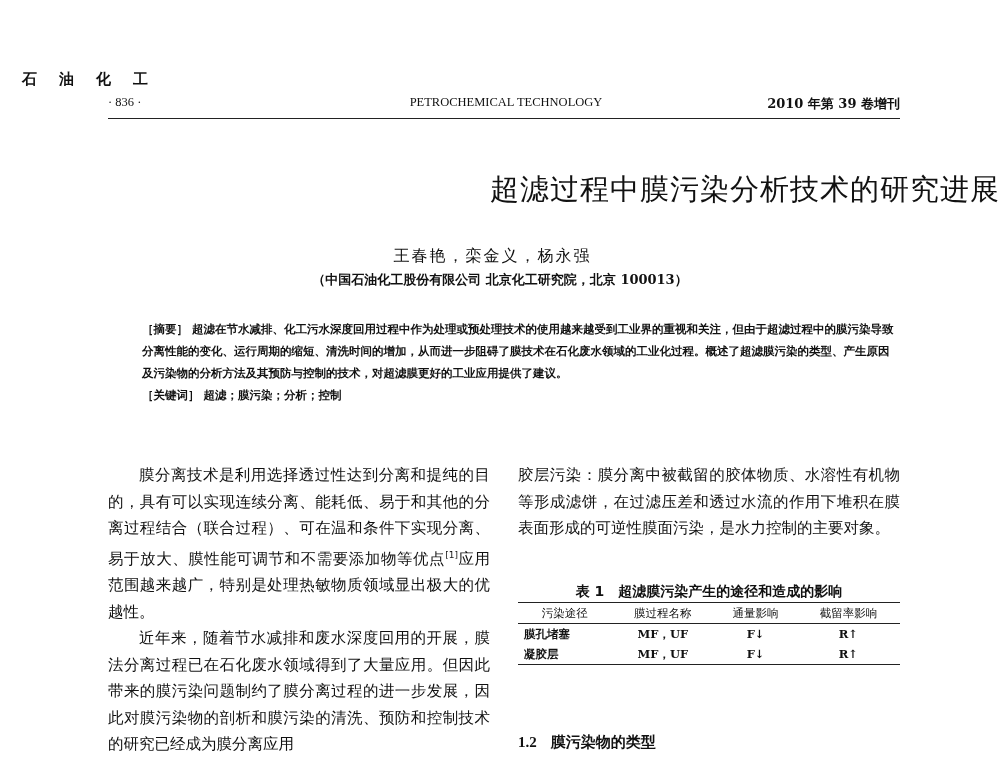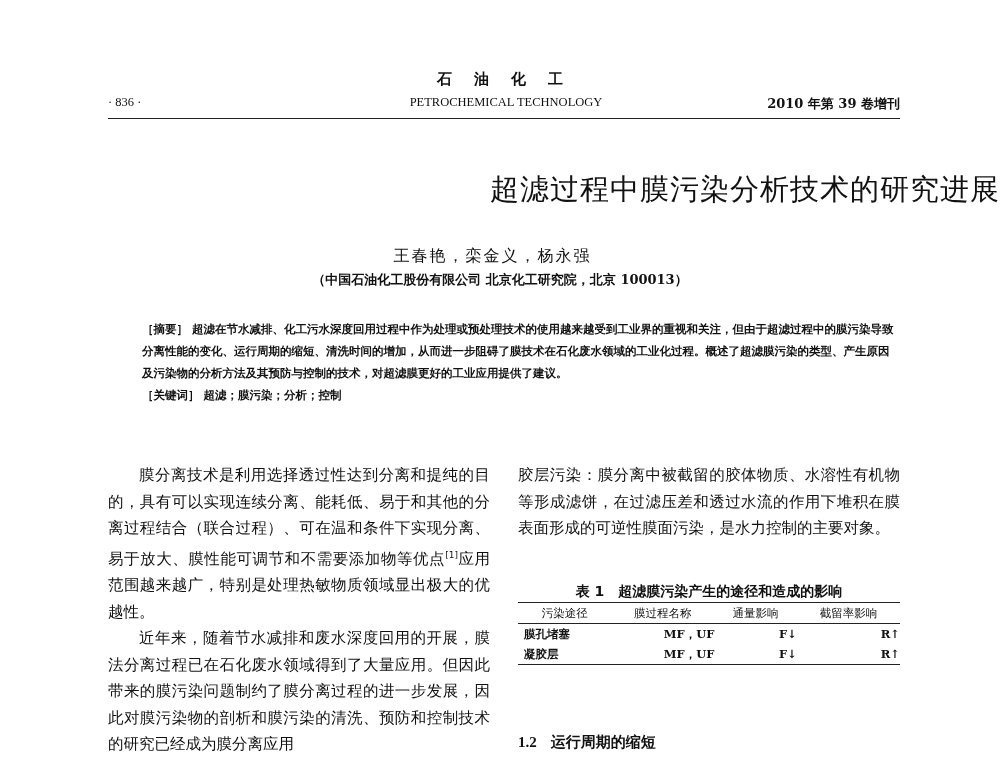--- a/index.html
+++ b/index.html
@@ -3,41 +3,41 @@
 <meta charset="utf-8">
 <style>
   html, body { margin: 0; padding: 0; }
   body {
     width: 1000px; height: 760px; overflow: hidden;
     background: #ffffff; color: #111;
     font-family: "DejaVu Serif", "Liberation Serif", serif;
     position: relative;
   }
   .abs { position: absolute; }
-  .hdr-cn { left: 0; width: 1000px; top: 70px; text-align: center; font-size: 15px; font-weight: bold; letter-spacing: 22px; padding-left: 22px; box-sizing: border-box; }
+  .hdr-cn { left: 0; width: 1000px; top: 70px; font-size: 15px; font-weight: bold; letter-spacing: 22px; padding-left: 22px; box-sizing: border-box; }
   .hdr-en { left: 6px; width: 1000px; top: 95px; text-align: center; font-size: 12.5px; font-family: "Liberation Serif", serif; }
   .hdr-page { left: 108px; top: 95px; font-size: 12.5px; font-family: "Liberation Serif", serif; }
   .hdr-issue { right: 100px; top: 95px; font-size: 13px; font-weight: bold; }
   .hdr-rule { left: 108px; width: 792px; top: 118px; height: 0; border-top: 1.5px solid #222; }
   .title { left: 0; width: 1000px; top: 170px; text-align: right; font-size: 29px; font-family: "DejaVu Sans", sans-serif; letter-spacing: 1px; }
   .authors { left: 0; width: 985px; top: 246px; text-align: center; font-size: 16px; letter-spacing: 2px; }
   .affil { left: 0; width: 1000px; top: 271px; text-align: center; font-size: 13px; font-weight: bold; }
   .abstract { left: 142px; width: 758px; top: 318px; font-size: 11.5px; line-height: 22px; font-weight: bold; font-family: "DejaVu Sans", sans-serif; }
   .abstract p { margin: 0; }
   .kw-label { font-weight: bold; }
   .col { font-size: 15.5px; line-height: 26.5px; font-family: "DejaVu Sans", sans-serif; text-align: justify; }
   .col p { margin: 0; }
   .indent { text-indent: 2em; }
   .left-col { left: 108px; width: 382px; top: 462px; }
   .right-col { left: 518px; width: 382px; top: 462px; }
   sup { font-size: 9px; }
   .tbl-cap { left: 518px; width: 382px; top: 583px; text-align: center; font-size: 14px; font-weight: bold; font-family: "DejaVu Sans", sans-serif; }
   table.tbl { position: absolute; left: 518px; width: 382px; top: 602px; border-collapse: collapse; font-size: 11.5px; }
   table.tbl th, table.tbl td { text-align: center; padding: 0; height: 20px; font-weight: normal; }
-  table.tbl td { font-weight: bold; text-align: right; }
+  table.tbl td { font-weight: bold; }
   table.tbl td:first-child { text-align: left; padding-left: 6px; }
   table.tbl thead tr { border-top: 1.6px solid #222; border-bottom: 1px solid #222; }
   table.tbl tbody tr:last-child { border-bottom: 1.6px solid #222; }
   .sec-head { left: 518px; top: 733px; font-size: 15px; font-weight: bold; font-family: "DejaVu Sans", sans-serif; }
   .sec-head .num { font-family: "Liberation Serif", serif; margin-right: 14px; }
 </style>
 </head>
 <body>
 
 <div class="abs hdr-cn">石油化工</div>
@@ -90,14 +90,14 @@
     <tr>
       <td>凝胶层</td>
       <td>MF，UF</td>
       <td>F↓</td>
       <td>R↑</td>
     </tr>
   </tbody>
 </table>
 
 <div class="abs sec-head">
-  <span class="num">1.2</span><span>运行周期的缩短</span>
+  <span class="num">1.2</span><span>膜污染物的类型</span>
 </div>
 
 </body></html>

